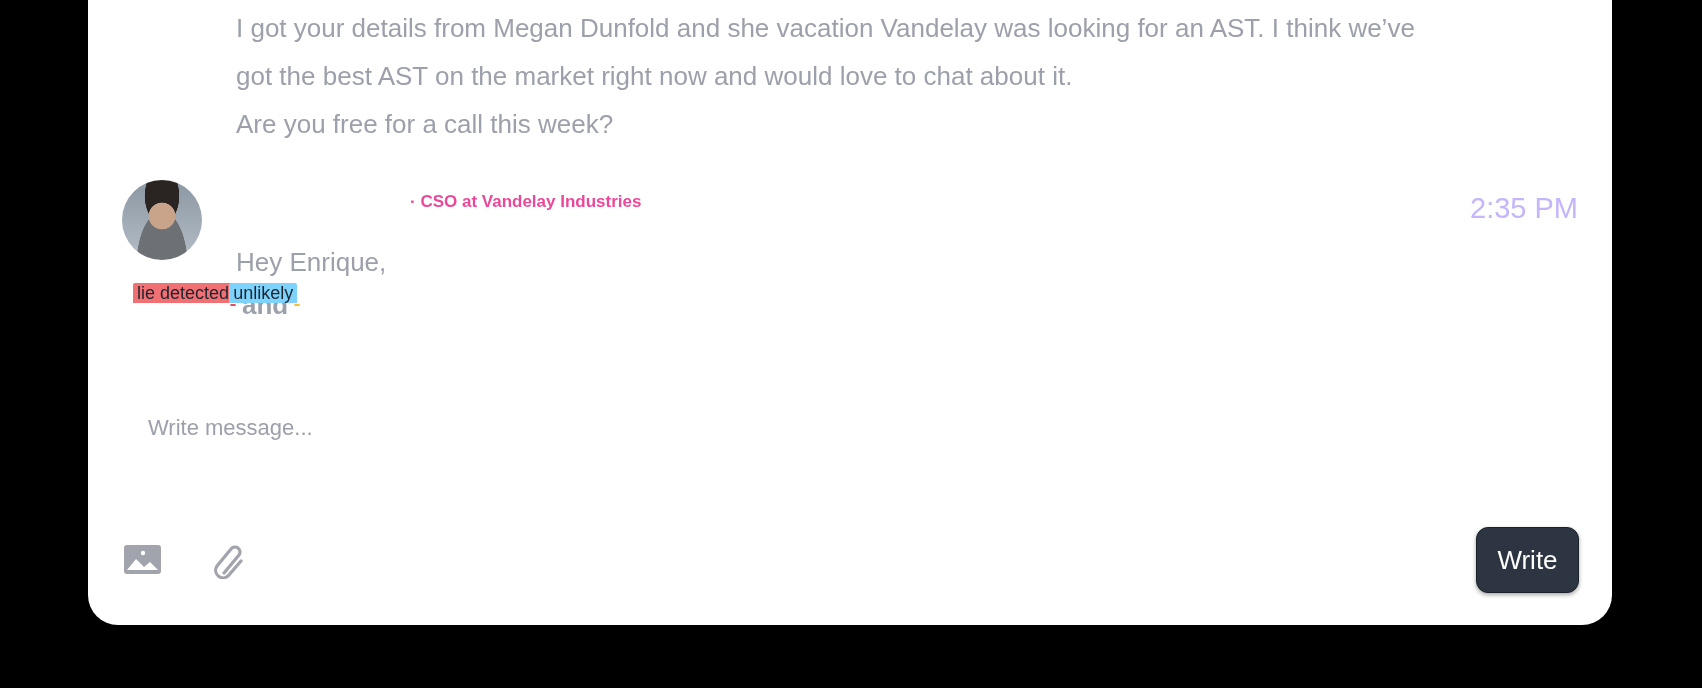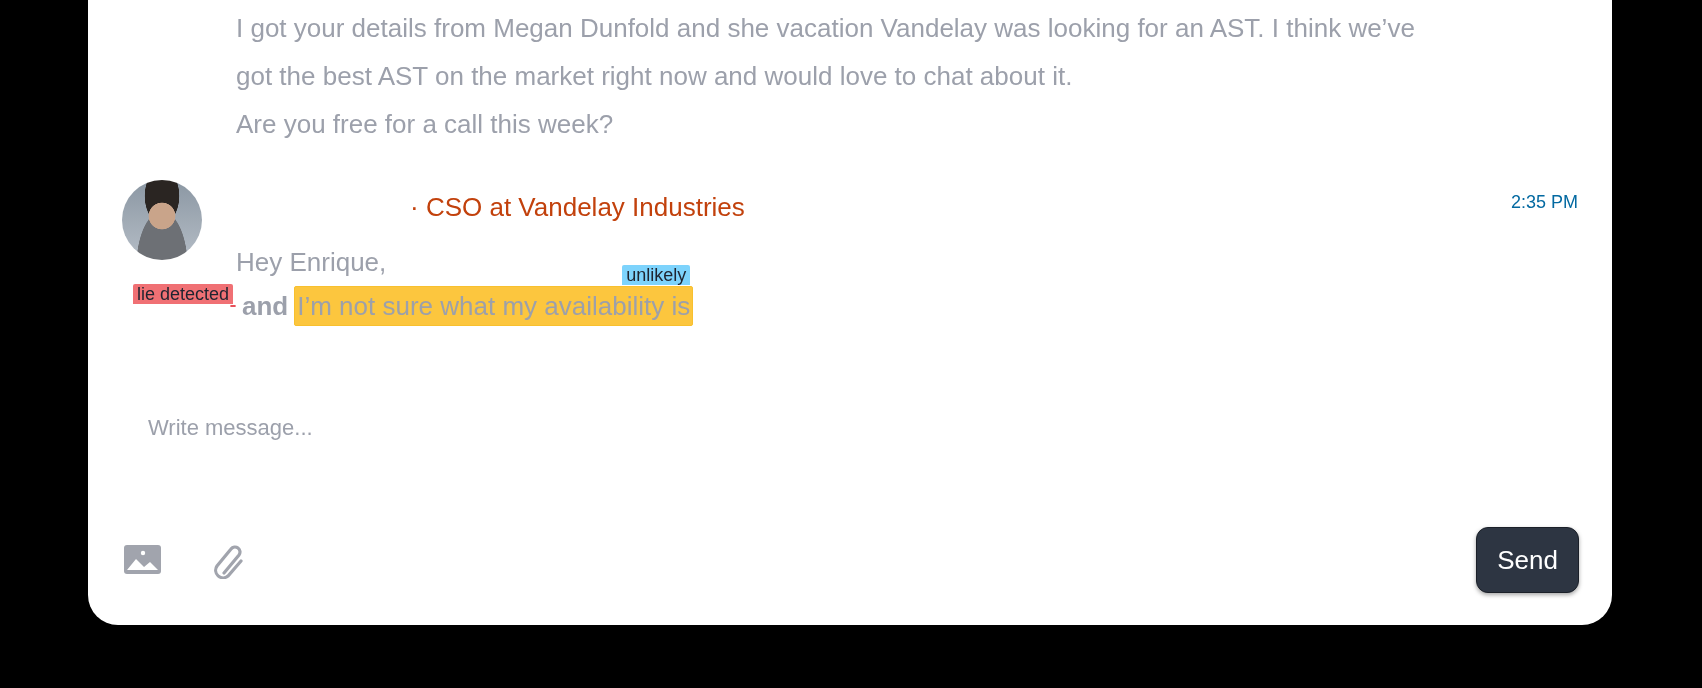--- a/index.html
+++ b/index.html
@@ -18,22 +18,22 @@
   .line3 { left: 236px; top: 100px; }
   .avatar {
     left: 122px; top: 180px; width: 80px; height: 80px; border-radius: 50%;
     background: radial-gradient(circle at 50% 45%, #c9a48a 0 22%, transparent 23%),
                 radial-gradient(ellipse at 50% 20%, #2a2522 0 30%, transparent 31%),
                 radial-gradient(ellipse at 50% 110%, #6d7075 0 45%, transparent 46%),
                 linear-gradient(180deg, #8b97a3, #b5bdc6);
     overflow: hidden;
   }
   .sender-name { left: 236px; top: 192px; font-size: 23px; color: #fff; }
-  .sender-title { left: 410px; top: 192px; font-size: 26px; color: #c2410c; white-space: nowrap; }
-  .timestamp { right: 124px; top: 192px; font-size: 18px; color: #0369a1; }
+  .sender-title { left: 410px; top: 192px; font-size: 17px; color: #ec4899; white-space: nowrap; font-weight: bold; }
+  .timestamp { right: 124px; top: 192px; font-size: 29px; color: #c4b5fd; }
   .greet { left: 236px; top: 238px; }
   .row { left: 230px; top: 286px; display: flex; align-items: center; white-space: nowrap; }
   .hl {
     position: relative; color: #9CA0AB; font-size: 26px; line-height: 38px;
     padding: 0 2px; border-radius: 2px;
   }
   .hl.red { background: #F07074; border: 1px solid #E8505A; }
   .hl.yellow { background: #FCC63E; border: 1px solid #F8C02E; }
   .plain { color: #9CA0AB; font-size: 26px; padding: 0 6px; line-height: 38px; font-weight: bold; }
   .tag {
@@ -69,33 +69,32 @@
 
 <div class="abs body-text greet">Hey Enrique,</div>
 
 <div class="abs row">
   <span class="hl red">
     <span class="tag red">lie detected</span>
   </span>
   <span class="plain">and</span>
   <span class="hl yellow">
     <span class="tag yellow">unlikely</span>
-    <span>I’m not sure what my availability is</span>
   </span>
 </div>
 
 <input class="abs placeholder" type="text" placeholder="Write message..." style="">
 
 <span class="icon-btn" style="left:124px; top:545px;">
   <svg width="37" height="29" viewBox="0 0 37 29">
     <rect x="0" y="0" width="37" height="29" rx="3" fill="#A1A4AD"></rect>
     <path d="M3 25 L12 14 L20 22 L26 17 L34 25 Z" fill="#fff"></path>
     <circle cx="19" cy="8" r="2.2" fill="#fff"></circle>
   </svg>
 </span>
 
 <span class="icon-btn" style="left:212px; top:543px;">
   <svg width="34" height="36" viewBox="0 0 34 36">
     <path d="M12 30 L27 12 a5 5 0 0 0 -8 -6 L5 23 a7.5 7.5 0 0 0 11 10 L29 18" fill="none" stroke="#A1A4AD" stroke-width="3.2" stroke-linecap="round"></path>
   </svg>
 </span>
 
-<button class="send">Send</button>
+<button class="send">Write</button>
 
 </body></html>

